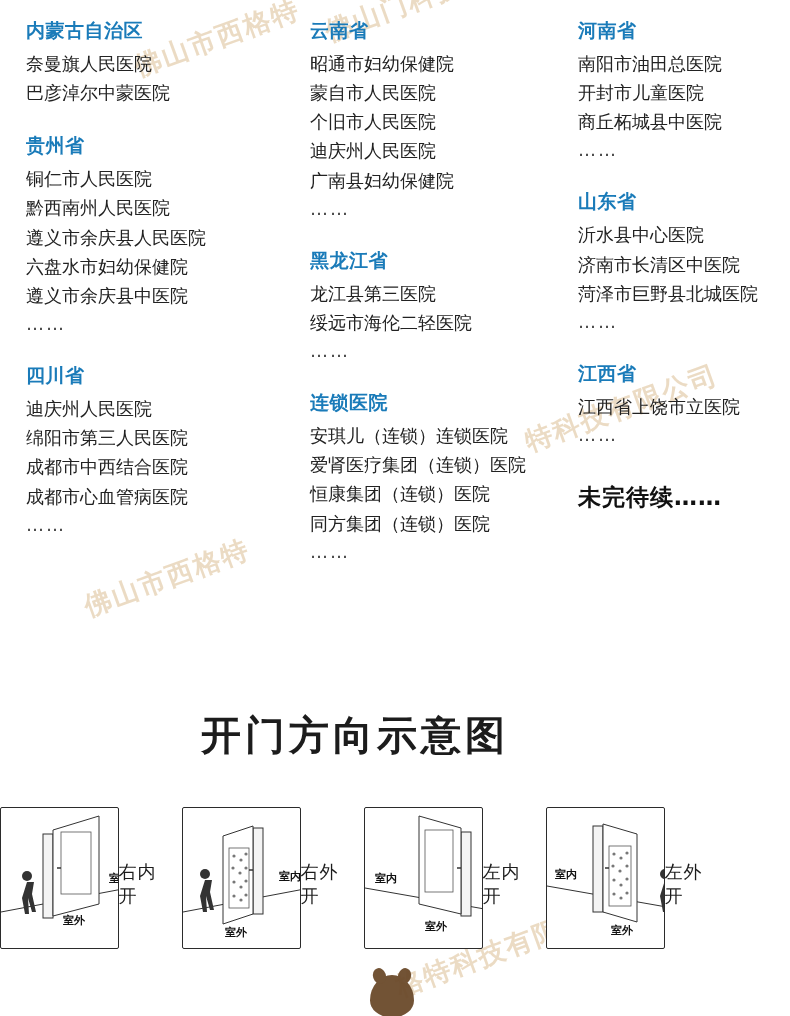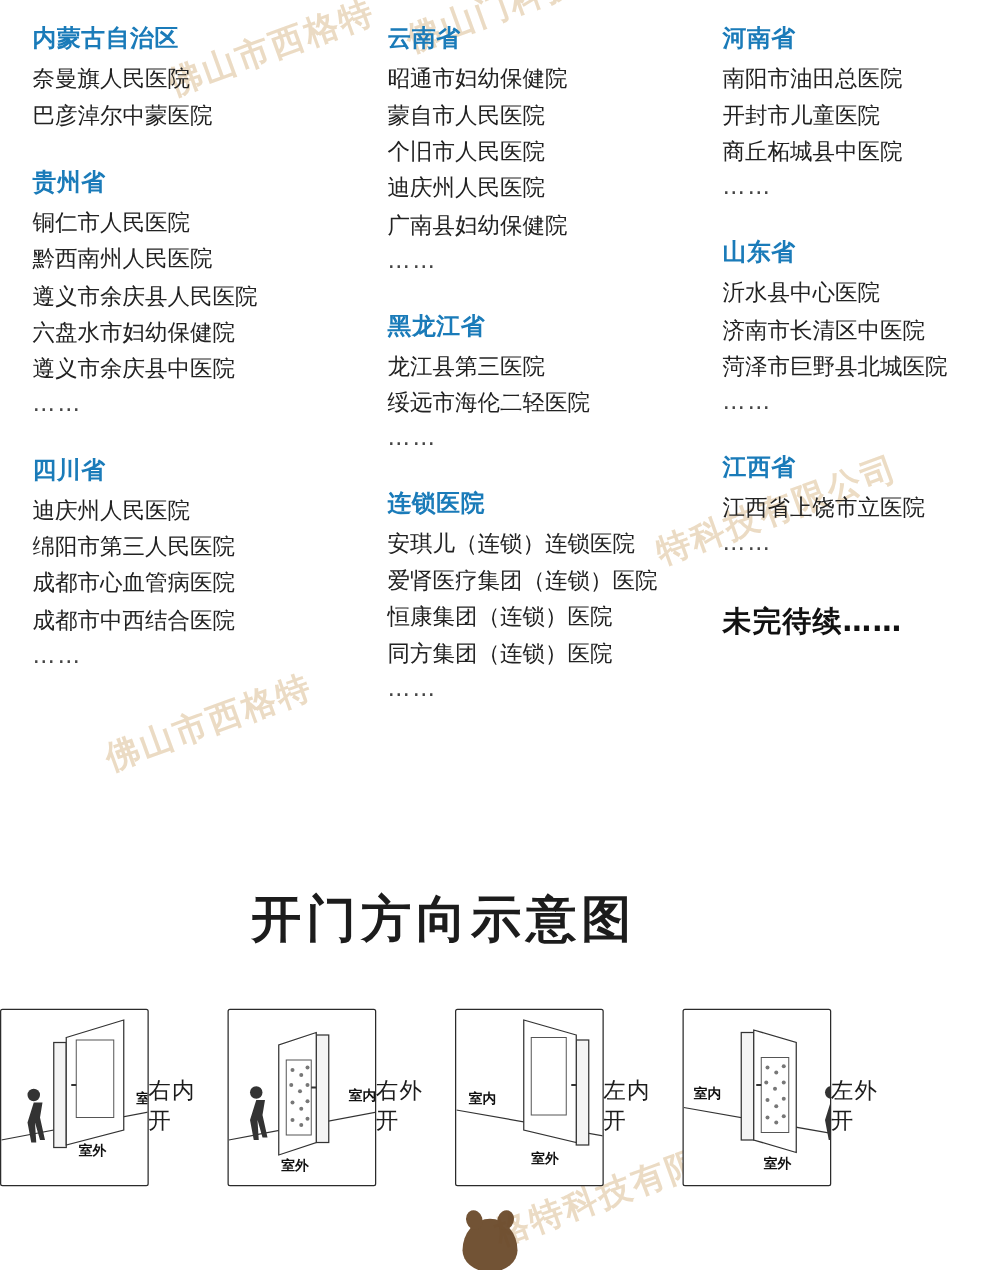--- a/index.html
+++ b/index.html
@@ -165,22 +165,22 @@
         <div class="hosp">黔西南州人民医院</div>
         <div class="hosp">遵义市余庆县人民医院</div>
         <div class="hosp">六盘水市妇幼保健院</div>
         <div class="hosp">遵义市余庆县中医院</div>
         <div class="ellipsis">……</div>
       </div>
       <div class="group">
         <div class="province">四川省</div>
         <div class="hosp">迪庆州人民医院</div>
         <div class="hosp">绵阳市第三人民医院</div>
+        <div class="hosp">成都市中西结合医院</div>
         <div class="hosp">成都市心血管病医院</div>
-        <div class="hosp">成都市中西结合医院</div>
         <div class="ellipsis">……</div>
       </div>
     </div>
 
     <div class="col col-2">
       <div class="group">
         <div class="province">云南省</div>
         <div class="hosp">昭通市妇幼保健院</div>
         <div class="hosp">蒙自市人民医院</div>
         <div class="hosp">个旧市人民医院</div>

